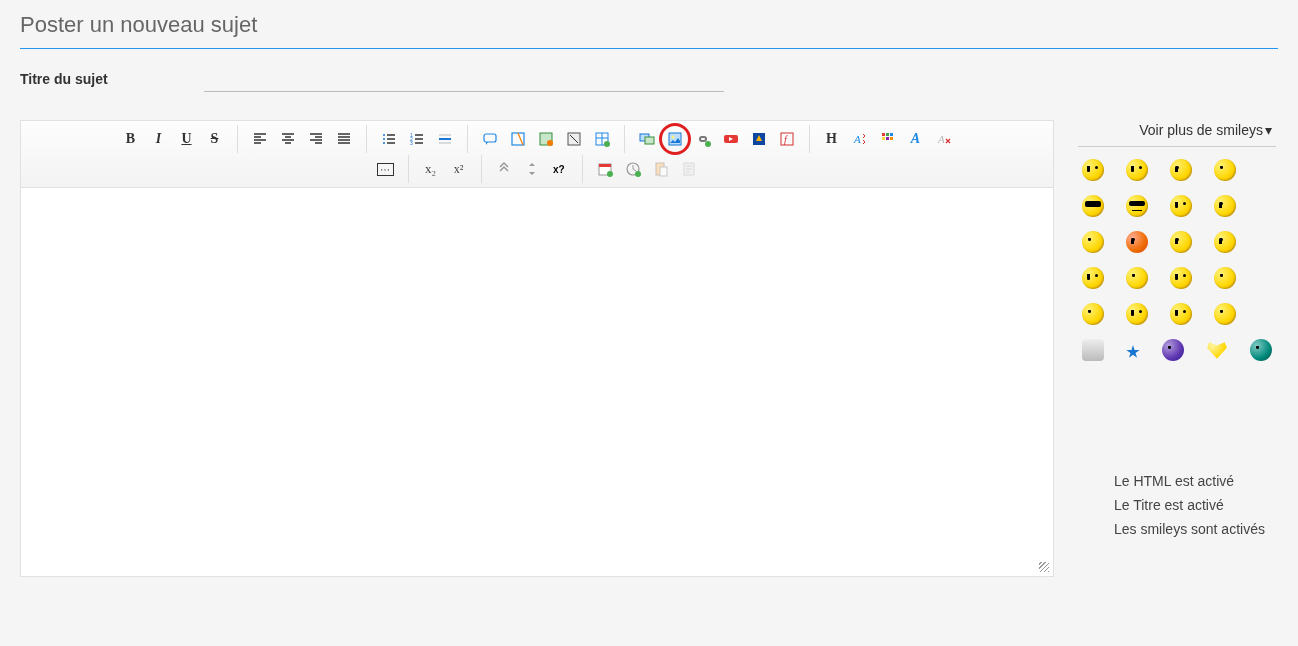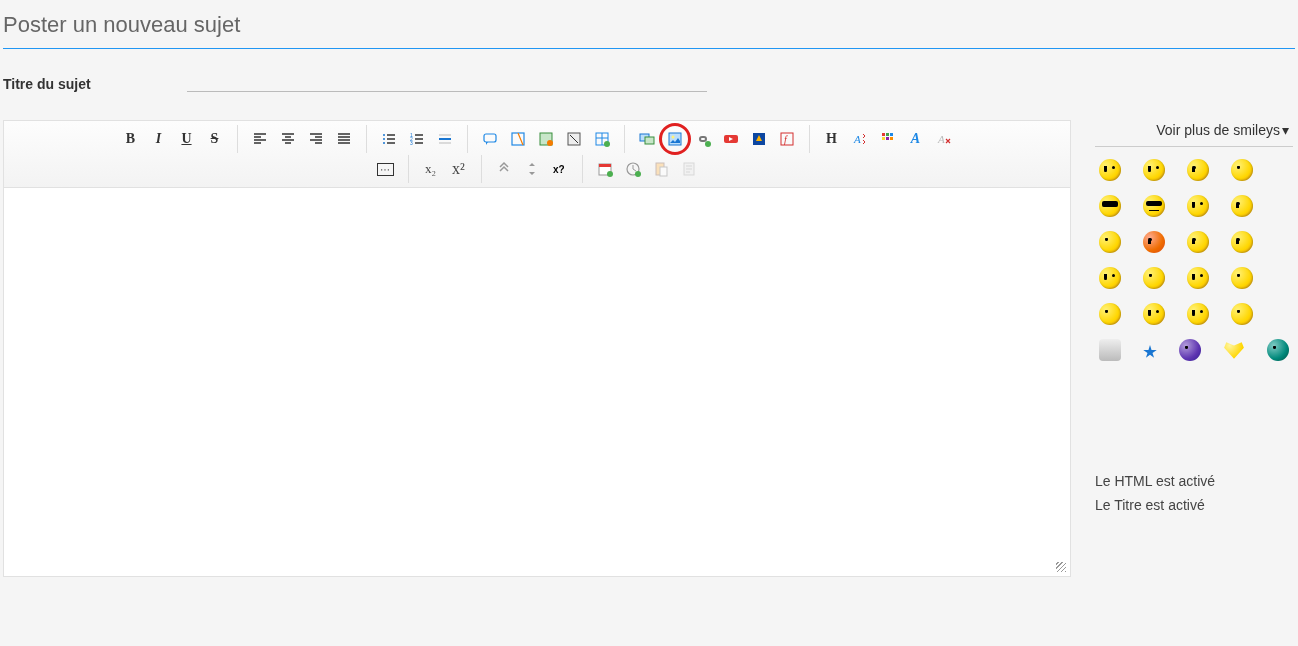--- a/index.html
+++ b/index.html
@@ -1,19 +1,19 @@
 <!DOCTYPE html>
 <html><head>
 <meta charset="utf-8">
 <style>
 * { box-sizing: border-box; }
 body { margin: 0; background: #f5f5f5; font-family: Arial, Helvetica, sans-serif; color: #444; }
-.page { width: 1298px; height: 646px; padding: 12px 3px; }
+.page { width: 1298px; height: 646px; padding: 12px 20px; }
 .title { font-size: 22px; color: #666; font-weight: 400; padding-bottom: 10px; border-bottom: 1px solid #2196f3; margin-bottom: 22px; }
-.field-row { display: flex; align-items: flex-end; gap: 96px; margin-bottom: 28px; }
+.field-row { display: flex; align-items: flex-start; gap: 96px; margin-bottom: 28px; }
 .field-label { font-size: 14px; color: #333; font-weight: 600; }
 .subject-input { width: 520px; border: none; border-bottom: 1px solid #bbb; background: transparent; outline: none; font-size: 14px; padding: 2px 0; }
 .editor-wrap { display: flex; gap: 24px; }
 .editor { flex: 1; background: #fff; border: 1px solid #e1e1e1; }
 .toolbar { border-bottom: 1px solid #e1e1e1; background: linear-gradient(#fdfdfd,#f3f3f3); padding: 4px 6px; display: flex; flex-wrap: wrap; justify-content: center; gap: 0px; }
 .tb-row { display: flex; gap: 0; align-items: center; flex-wrap: nowrap; }
 .tb-group { display: flex; border-right: 1px solid #ddd; padding: 0 8px; }
 .tb-group:last-child { border-right: none; }
 .tb-btn { width: 28px; height: 28px; display: flex; align-items: center; justify-content: center; cursor: pointer; border: 1px solid transparent; border-radius: 2px; position: relative; }
 .tb-btn svg { width: 16px; height: 16px; display: block; }
@@ -35,21 +35,21 @@
 .sy-green { background: radial-gradient(circle at 30% 30%, #80cbc4, #00897b 60%, #004d40);}
 .sy-heart { background: radial-gradient(circle at 30% 30%, #fff59d, #ffd600 60%, #f9a825); clip-path: polygon(50% 90%, 5% 40%, 15% 15%, 50% 30%, 85% 15%, 95% 40%); border-radius:0;}
 .sy-eyes::before, .sy-eyes::after { content:""; position:absolute; width:3px; height:3px; background:#000; border-radius:50%; top:7px;}
 .sy-eyes::before { left:6px; } .sy-eyes::after { right:6px; }
 .sy-mouth-smile::before{content:"";position:absolute;left:5px;right:5px;bottom:4px;height:5px; border:1.5px solid #000; border-top:none; border-left:none; border-right:none; border-radius:0 0 10px 10px;}
 .sy-mouth-flat::after{content:"";position:absolute;left:6px;right:6px;bottom:6px;height:1.5px; background:#000;}
 .sy-mouth-frown::after{content:"";position:absolute;left:5px;right:5px;bottom:3px;height:5px; border:1.5px solid #000; border-bottom:none; border-left:none; border-right:none; border-radius:10px 10px 0 0;}
 .sy-glasses::before{content:"";position:absolute;left:3px;right:3px;top:6px;height:5px; background:#000; border-radius:2px;}
 .sy-robot { border-radius: 4px; background: linear-gradient(#eee,#bbb);}
 .sy-star { background:#1976d2; clip-path: polygon(50% 0%, 61% 35%, 98% 35%, 68% 57%, 79% 91%, 50% 70%, 21% 91%, 32% 57%, 2% 35%, 39% 35%); border-radius:0; width:14px; height:14px; margin-top:6px;}
-.status-list { margin-top: 10px; font-size: 14px; color:#444; line-height: 1.7; }
+.status-list { margin-top: 10px; font-size: 14px; color:#444; line-height: 1.7; margin-left: 36px; }
 
 ::-webkit-scrollbar { width: 14px; }
 ::-webkit-scrollbar-track { background: #f0f0f0; }
 ::-webkit-scrollbar-thumb { background: #bfbfbf; border-radius: 2px; }
 .dropdown-caret{margin-left:2px;}
 .tb-text { font-family: "Times New Roman", serif; font-weight: bold; font-size: 14px; color:#333;}
 </style>
 </head>
 <body>
 
@@ -233,21 +233,21 @@
           <div class="tb-group">
             <div class="tb-btn">
                 <span style="border:1px solid #333;padding:0 2px;font-size:10px;letter-spacing:1px">⋯</span>
               </div>
           </div>
           <div class="tb-group">
             <div class="tb-btn">
                 <span style="font-family:serif;font-size:13px">x₂</span>
               </div>
             <div class="tb-btn">
-                <span style="font-family:serif;font-size:16px">x²</span>
+                <span style="font-family:serif;font-size:12px">x²</span>
               </div>
           </div>
           <div class="tb-group">
             <div class="tb-btn">
                 <svg viewBox="0 0 16 16">
                   <path d="M4 10l4-4 4 4M4 6l4-4 4 4" stroke="#999" fill="none" stroke-width="1.5"></path>
                 </svg>
               </div>
             <div class="tb-btn">
                 <svg viewBox="0 0 16 16">
@@ -323,16 +323,17 @@
           <span class="smiley sy-robot"></span>
           <span class="smiley sy-star"></span>
           <span class="smiley sy-purple sy-eyes sy-mouth-flat"></span>
           <span class="smiley sy-heart"></span>
           <span class="smiley sy-green sy-eyes sy-mouth-flat"></span>
         </div>
       </div>
       <div class="status-list">
         <div>Le HTML est activé</div>
         <div>Le Titre est activé</div>
+        <div>Les smileys sont activés</div>
       </div>
     </div>
   </div>
 </div>
 
 </body></html>

